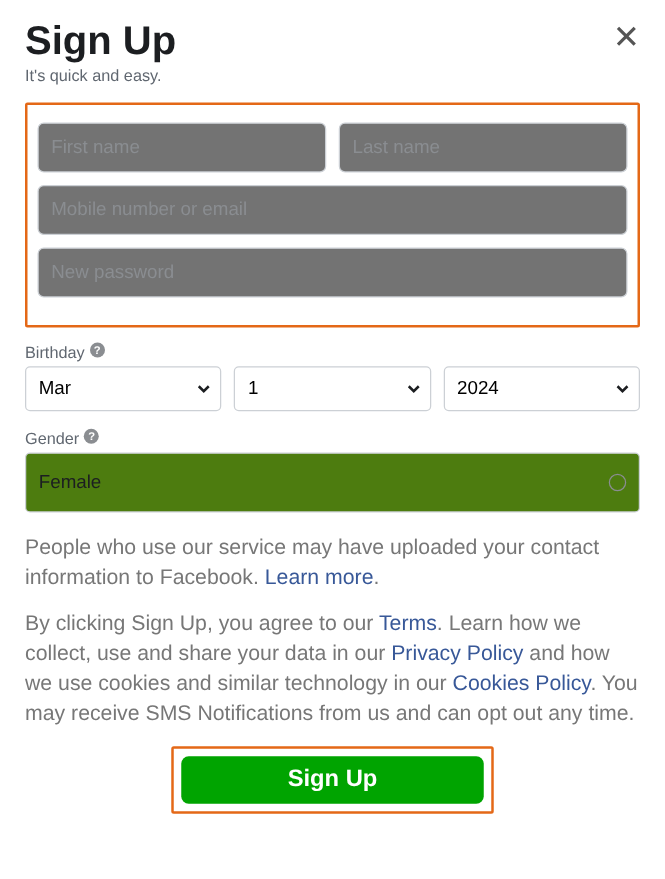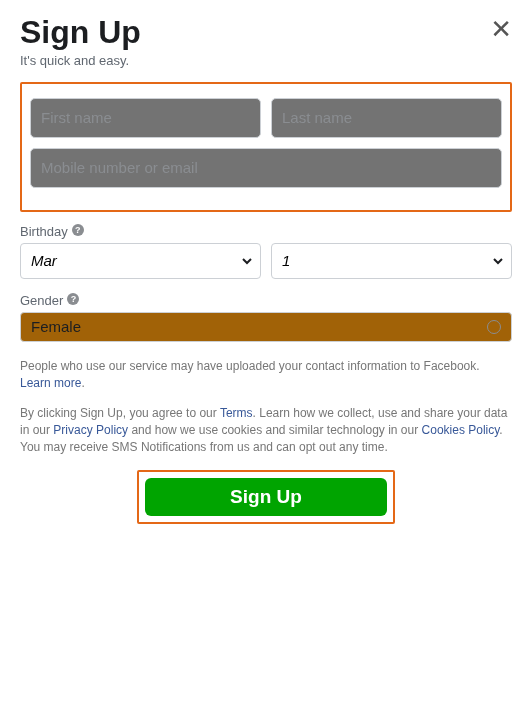--- a/index.html
+++ b/index.html
@@ -47,37 +47,37 @@
       cursor: pointer;
     }
     .select-row { display: flex; gap: 10px; margin-bottom: 14px; }
     .select-wrap {
       position: relative; flex: 1;
     }
     .select {
       width: 100%; height: 36px;
       border: 1px solid #ccd0d5; border-radius: 4px;
       background: #fff; font-size: 15px; padding: 0 28px 0 10px;
-      appearance: none; -webkit-appearance: none; cursor: pointer; font-style: italic;
+      appearance: none; -webkit-appearance: none; cursor: pointer;
     }
     .chevron {
       position: absolute; right: 8px; top: 50%; transform: translateY(-50%);
       pointer-events: none;
     }
     .gender-row { display: flex; gap: 10px; margin-bottom: 16px; }
     .gender-opt {
-      flex: 1; height: 30px; border: 1px solid #ccd0d5; border-radius: 4px;
+      flex: 1; height: 48px; border: 1px solid #ccd0d5; border-radius: 4px;
       display: flex; align-items: center; justify-content: space-between;
-      padding: 0 10px; font-size: 15px; cursor: pointer; background: #a16207;
+      padding: 0 10px; font-size: 15px; cursor: pointer; background: #4d7c0f;
     }
     .radio {
       width: 14px; height: 14px; border: 1.5px solid #8a8d91; border-radius: 50%;
     }
     .fine {
-      font-size: 12px; color: #777; line-height: 1.4; margin-bottom: 14px;
+      font-size: 17px; color: #777; line-height: 1.4; margin-bottom: 14px;
     }
     .fine a { color: #385898; text-decoration: none; cursor: pointer; }
     .submit-wrap {
       width: 258px; margin: 8px auto 0 auto;
       border: 2px solid #e46817; padding: 6px; border-radius: 2px;
       display: flex; justify-content: center;
     }
     .submit-btn {
       width: 100%; height: 38px; border: none; border-radius: 6px;
       background: #00a400; color: #fff; font-size: 19px; font-weight: 700;
@@ -94,38 +94,49 @@
 </div>
 
 <div class="highlight-group">
   <div class="row">
     <input class="input" placeholder="First name" style="">
     <input class="input" placeholder="Last name" style="">
   </div>
   <div class="row">
     <input class="input" placeholder="Mobile number or email" style="">
   </div>
+  <div class="row">
+    <input class="input" type="password" placeholder="New password" style="">
+  </div>
 </div>
 
 <div class="section-label">
   <span>Birthday</span>
   <span class="help-icon">?</span>
 </div>
 <div class="select-row">
   <div class="select-wrap">
     <select class="select">
       <option>Mar</option>
     </select>
     <svg class="chevron" width="12" height="12" viewBox="0 0 12 12">
         <path d="M2 4 L6 8 L10 4" fill="none" stroke="#1c1e21" stroke-width="2"></path>
       </svg>
   </div>
   <div class="select-wrap">
     <select class="select">
       <option>1</option>
+    </select>
+    <svg class="chevron" width="12" height="12" viewBox="0 0 12 12">
+        <path d="M2 4 L6 8 L10 4" fill="none" stroke="#1c1e21" stroke-width="2"></path>
+      </svg>
+  </div>
+  <div class="select-wrap">
+    <select class="select">
+      <option>2024</option>
     </select>
     <svg class="chevron" width="12" height="12" viewBox="0 0 12 12">
         <path d="M2 4 L6 8 L10 4" fill="none" stroke="#1c1e21" stroke-width="2"></path>
       </svg>
   </div>
 </div>
 
 <div class="section-label">
   <span>Gender</span>
   <span class="help-icon">?</span>

